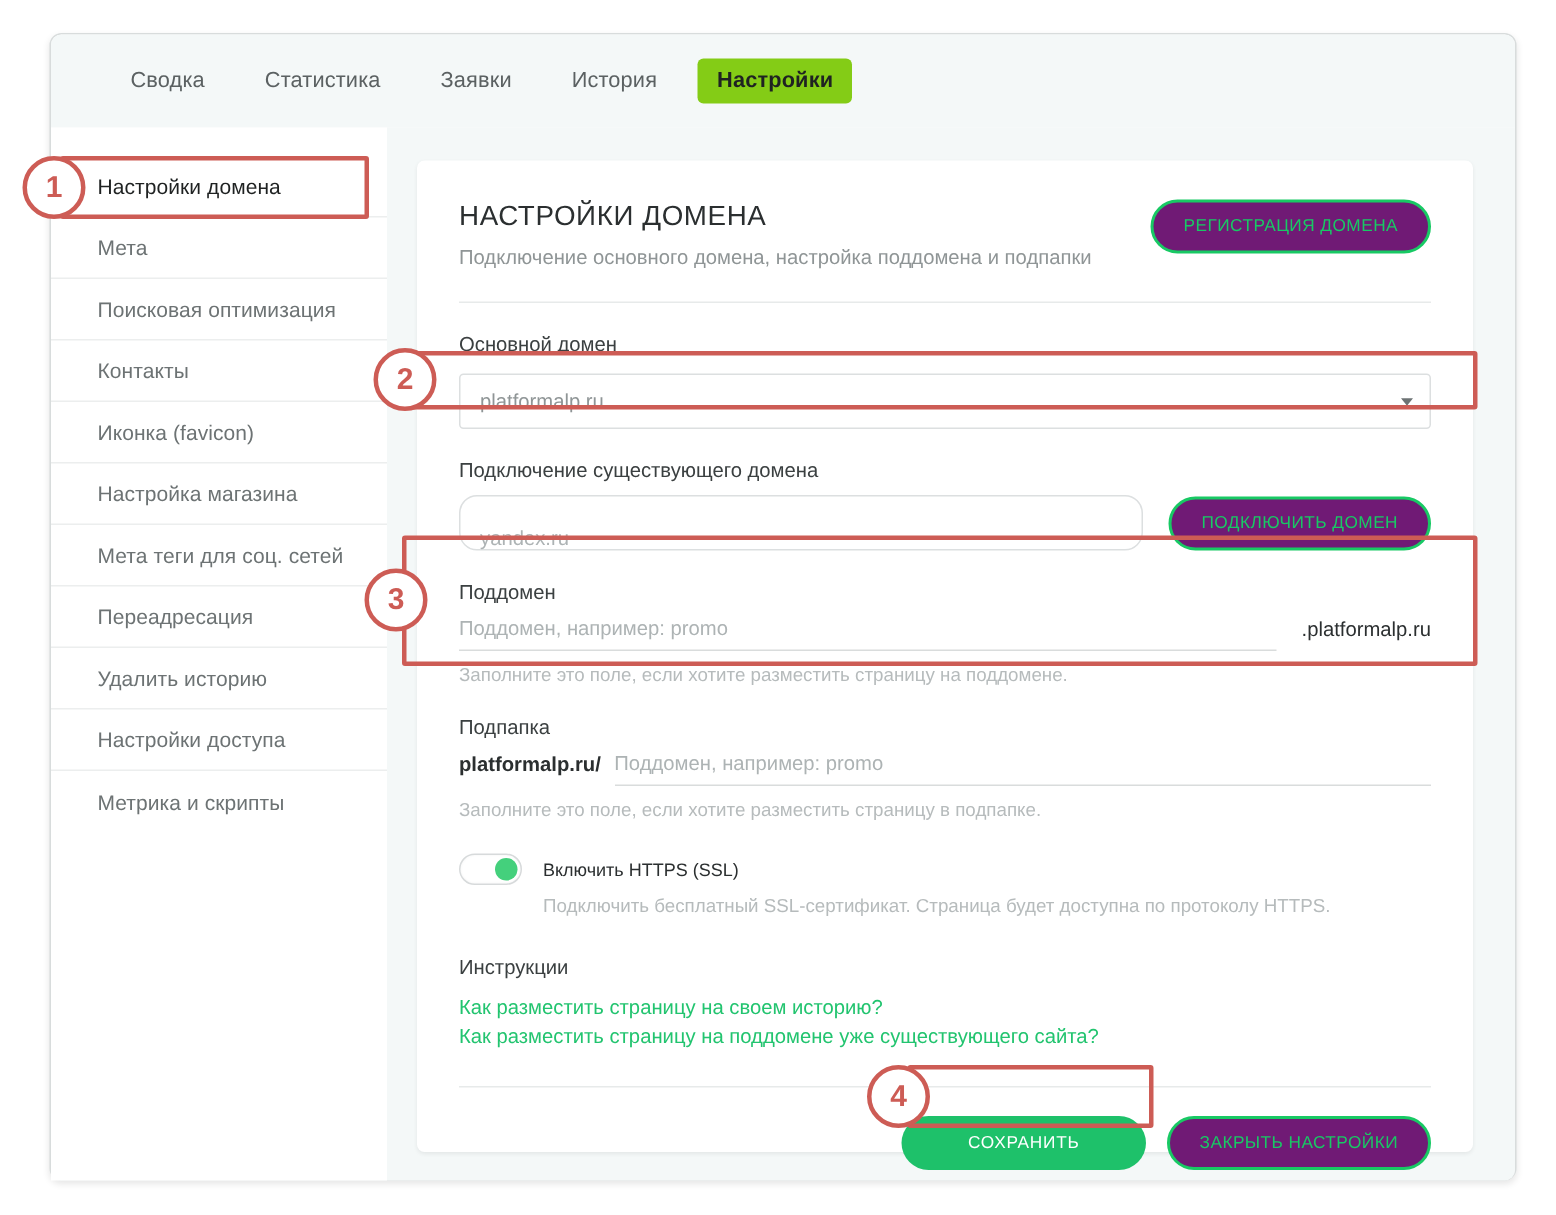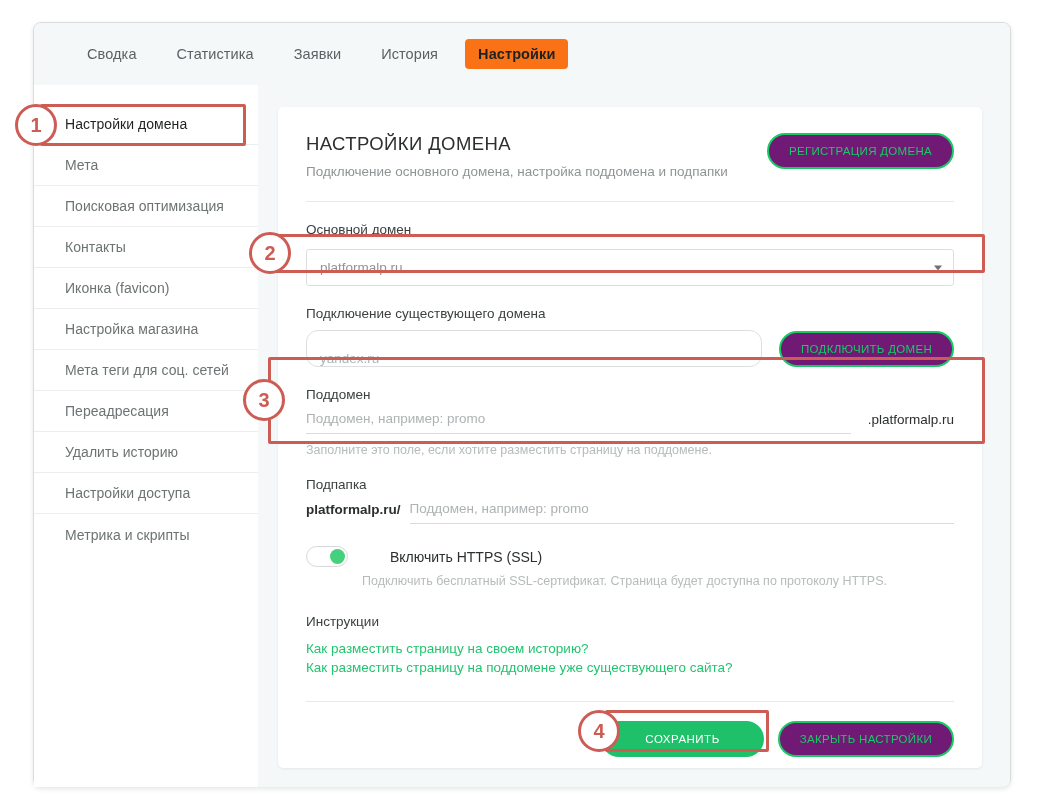--- a/index.html
+++ b/index.html
@@ -37,21 +37,21 @@
   .tab {
     font-size: 14.5px;
     color: #5b6162;
     padding: 7px 13px;
     margin-right: 14px;
     border-radius: 4px;
     letter-spacing: .1px;
     white-space: nowrap;
   }
   .tab.active {
-    background: #f97316;
+    background: #84cc16;
     color: #1f2222;
     font-weight: bold;
   }
 
   
   .body-area {
     position: absolute;
     left: 34px; top: 85px;
     width: 976px; height: 702px;
     background: #f4f8f8;
@@ -179,21 +179,21 @@
     background: #ffffff;
     position: relative;
     margin-right: 14px;
     box-shadow: inset 0 0 2px rgba(0,0,0,.05);
   }
   .toggle .knob {
     position: absolute; right: 2px; top: 2px;
     width: 15px; height: 15px; border-radius: 50%;
     background: #44d07c;
   }
-  .toggle-label { font-size: 14px; color: #2b2f30; margin-left: 28px; }
+  .toggle-label { font-size: 12px; color: #2b2f30; }
   .toggle-hint { font-size: 12.5px; color: #b6bbbc; margin: 7px 0 0 56px; }
 
   .sec-title { font-size: 13.5px; color: #3b4041; margin-top: 26px; }
   .link { display: block; font-size: 13.5px; color: #22c46f; margin-top: 8px; }
 
   .foot-hr { height: 1px; background: #e7eaea; margin-top: 26px; }
   .foot-row {
     display: flex; justify-content: flex-end; align-items: flex-start;
     gap: 14px; margin-top: 19px;
   }
@@ -282,20 +282,21 @@
   </div>
   <div class="hint">Заполните это поле, если хотите разместить страницу на поддомене.</div>
 
   <div class="field-label">Подпапка</div>
   <div class="row-inline" style="gap:9px;">
     <span class="prefix">platformalp.ru/</span>
     <div class="underline-field" style="flex:1;">
       <span class="ph">Поддомен, например: promo</span>
     </div>
   </div>
+  <div class="hint">Заполните это поле, если хотите разместить страницу в подпапке.</div>
 
   <div class="toggle-row">
     <div class="toggle">
       <div class="knob"></div>
     </div>
     <span class="toggle-label">Включить HTTPS (SSL)</span>
   </div>
   <div class="toggle-hint">Подключить бесплатный SSL-сертификат. Страница будет доступна по протоколу HTTPS.</div>
 
   <div class="sec-title">Инструкции</div>

